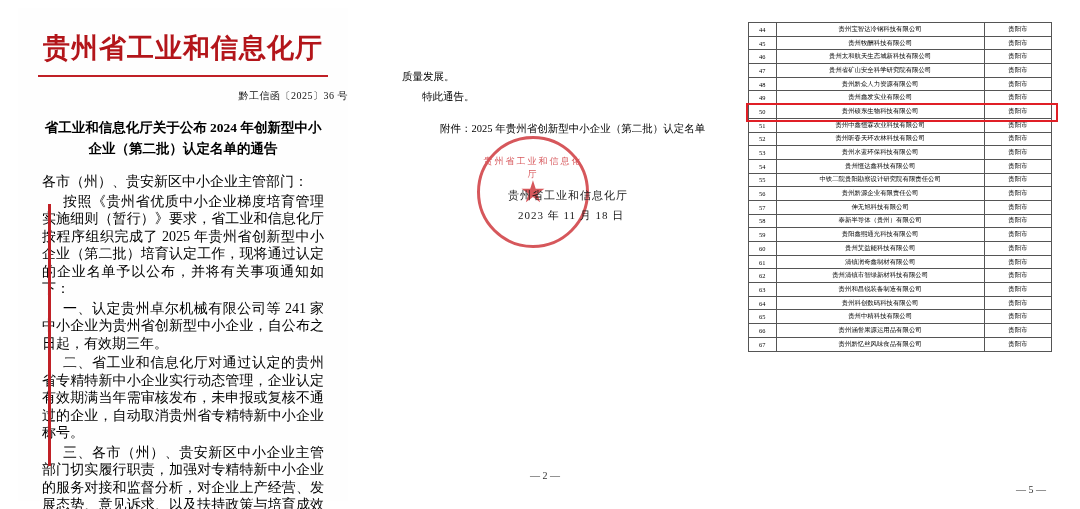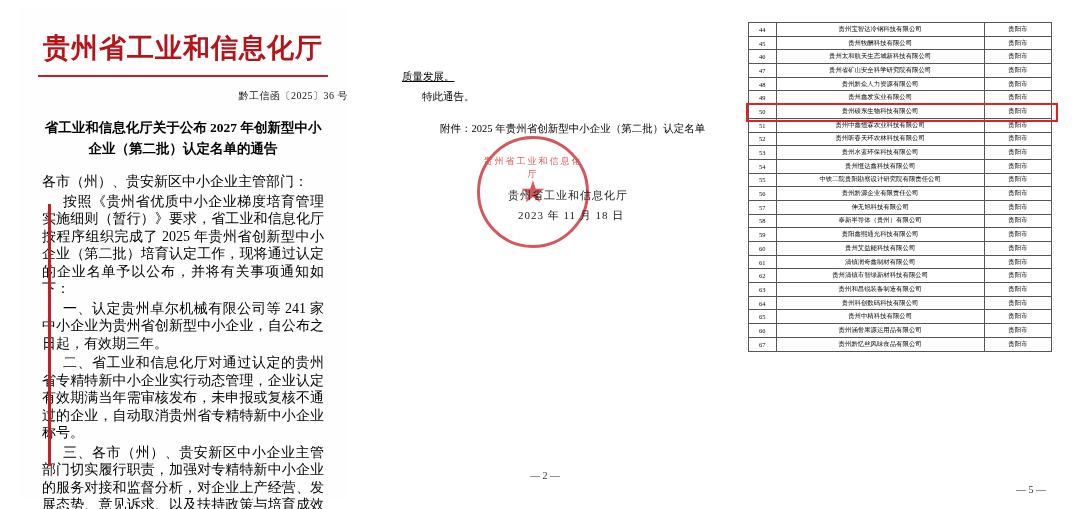--- a/index.html
+++ b/index.html
@@ -53,21 +53,21 @@
     position:absolute;left:30px;top:196px;width:3px;height:262px;background:#c02026;
   }
 
   
   .doc-mid{
     position:absolute;left:380px;top:8px;width:330px;height:493px;
   }
   .mid-line{
     font-size:10.5px;line-height:18px;color:#000;
   }
-  .mid-l1{position:absolute;left:22px;top:60px;text-decoration:underline;}
+  .mid-l1{position:absolute;left:22px;top:60px;}
   .mid-l2{position:absolute;left:42px;top:80px;}
   .mid-l3{position:absolute;left:12px;top:112px;padding-left:48px;}
   .seal{
     position:absolute;left:97px;top:128px;width:106px;height:106px;
     border:3px solid #d03a3f;border-radius:50%;
     opacity:.85;
   }
   .seal-star{
     position:absolute;left:50%;top:50%;transform:translate(-50%,-50%);
     color:#d03a3f;font-size:30px;line-height:1;
@@ -117,21 +117,21 @@
 </style>
 </head>
 <body>
 
 <div class="page">
 
   <div class="doc-left">
     <div class="doc-title">贵州省工业和信息化厅</div>
     <div class="red-rule"></div>
     <div class="doc-no">黔工信函〔2025〕36 号</div>
-    <div class="doc-heading">省工业和信息化厅关于公布 2027 年创新型中小企业（第二批）认定名单的通告</div>
+    <div class="doc-heading">省工业和信息化厅关于公布 2024 年创新型中小企业（第二批）认定名单的通告</div>
     <div class="doc-body">
       <p>各市（州）、贵安新区中小企业主管部门：</p>
       <p class="indent2">按照《贵州省优质中小企业梯度培育管理实施细则（暂行）》要求，省工业和信息化厅按程序组织完成了 2025 年贵州省创新型中小企业（第二批）培育认定工作，现将通过认定的企业名单予以公布，并将有关事项通知如下：</p>
       <p class="indent2">一、认定贵州卓尔机械有限公司等 241 家中小企业为贵州省创新型中小企业，自公布之日起，有效期三年。</p>
       <p class="indent2">二、省工业和信息化厅对通过认定的贵州省专精特新中小企业实行动态管理，企业认定有效期满当年需审核发布，未申报或复核不通过的企业，自动取消贵州省专精特新中小企业称号。</p>
       <p class="indent2">三、各市（州）、贵安新区中小企业主管部门切实履行职责，加强对专精特新中小企业的服务对接和监督分析，对企业上产经营、发展态势、意见诉求、以及扶持政策与培育成效进行跟踪，有针对性地开展精准服务推动专精特新中小企业高</p>
     </div>
     <div class="vbar"></div>
   </div>
 

